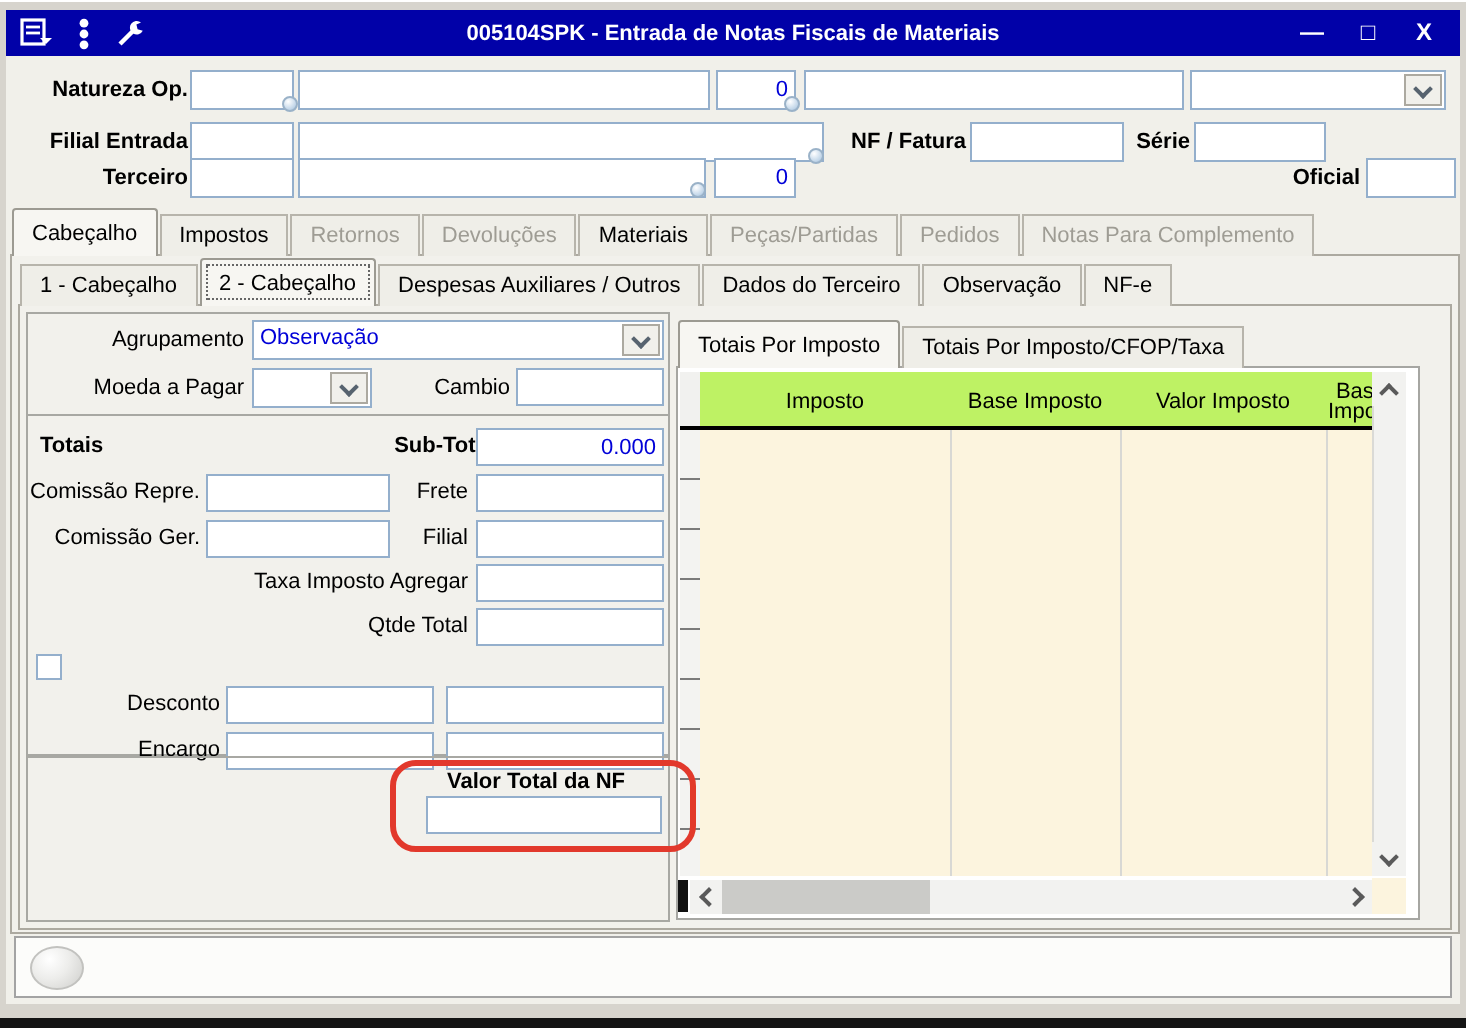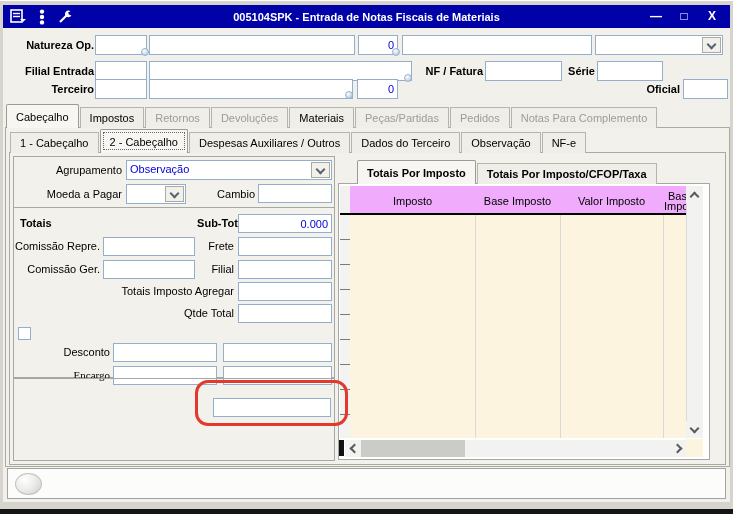--- a/index.html
+++ b/index.html
@@ -43,21 +43,21 @@
   .page{position:absolute;background:#F2F1EC;border:1px solid #ACA9A0;}
   
   .gbox{position:absolute;border:1px solid #A8A8A3;box-sizing:border-box;}
   
   .cbx{position:absolute;width:13px;height:13px;background:#fff;border:1px solid #94AFCC;box-sizing:border-box;}
   
   .bubble{position:absolute;width:8px;height:8px;border-radius:50%;
           background:radial-gradient(circle at 35% 30%, #ffffff, #BFD4E8 70%, #8FB0CC);
           border:1px solid #9AB2C8;box-sizing:border-box;}
   
-  .grid-header-cell{position:absolute;background:#f0abfc;border-right:1px solid #C9C9C9;
+  .grid-header-cell{position:absolute;background:#bef264;border-right:1px solid #C9C9C9;
         display:flex;align-items:center;justify-content:center;text-align:center;overflow:hidden;}
   .cream{background:#FCF4DE;}
   .scroll-track{background:#F2F2F0;}
   .scroll-btn{position:absolute;background:#F2F2F0;display:flex;align-items:center;justify-content:center;}
   .annotation{position:absolute;border:3px solid #E2392C;border-radius:13px;pointer-events:none;z-index:5;}
   .statusbar{position:absolute;background:#FCFCFA;border:1px solid #A3A3A3;}
   .sphere{position:absolute;border-radius:50%;
           background:radial-gradient(circle at 35% 28%, #ffffff 0%, #EDEDEB 45%, #CECECB 100%);
           border:1px solid #C2C2BF;box-sizing:border-box;}
   .rowhdr-strip{position:absolute;background:#F3F3F1;border-right:1px solid #808080;
@@ -185,41 +185,42 @@
   <div class="lbl r" style="left:8px;top:239px;width:92px;">Comissão Repre.</div>
   <input class="inp" style="left: 103px; top: 236px; width: 92px; height: 19px;">
   <div class="lbl r" style="left:181px;top:239px;width:53px;">Frete</div>
   <input class="inp" style="left: 238px; top: 236px; width: 94px; height: 19px;">
 
   <div class="lbl r" style="left:8px;top:262px;width:92px;">Comissão Ger.</div>
   <input class="inp" style="left: 103px; top: 259px; width: 92px; height: 19px;">
   <div class="lbl r" style="left:181px;top:262px;width:53px;">Filial</div>
   <input class="inp" style="left: 238px; top: 259px; width: 94px; height: 19px;">
 
-  <div class="lbl r" style="left:90px;top:284px;width:144px;">Totais Imposto Agregar</div>
+  <div class="lbl r" style="left:90px;top:284px;width:144px;">Taxa Imposto Agregar</div>
   <input class="inp" style="left: 238px; top: 281px; width: 94px; height: 19px;">
 
   <div class="lbl r" style="left:90px;top:306px;width:144px;">Qtde Total</div>
   <input class="inp" style="left: 238px; top: 303px; width: 94px; height: 19px;">
 
   <span class="cbx" style="left:18px;top:326px;"></span>
 
   <div class="lbl r" style="left:30px;top:345px;width:80px;">Desconto</div>
   <input class="inp" style="left: 113px; top: 342px; width: 104px; height: 19px;">
   <input class="inp" style="left: 223px; top: 342px; width: 109px; height: 19px;">
 
-  <div class="lbl r" style="left:30px;top:368px;width:80px;font-family:Liberation Serif, serif;">Encargo</div>
+  <div class="lbl r" style="left:30px;top:368px;width:80px;">Encargo</div>
   <input class="inp" style="left: 113px; top: 365px; width: 104px; height: 19px;">
   <input class="inp" style="left: 223px; top: 365px; width: 109px; height: 19px;">
 
   <div class="gbox" style="left:13px;top:377px;width:322px;height:83px;"></div>
+  <div class="lbl b" style="left:205px;top:384px;width:126px;text-align:center;">Valor Total da NF</div>
   <input class="inp" style="left: 213px; top: 397px; width: 118px; height: 19px;">
   <div class="annotation" style="left:195px;top:379px;width:147px;height:40px;"></div>
 
-  <div class="tabstrip" style="left:357px;top:158px;height:25px;z-index:2;font-weight:bold;">
+  <div class="tabstrip" style="left:339px;top:158px;height:25px;z-index:2;">
     <span class="tab active">Totais Por Imposto</span>
     <span class="tab">Totais Por Imposto/CFOP/Taxa</span>
   </div>
 
   <div class="abs" style="left:338px;top:182px;width:372px;height:277px;background:#fff;border:1px solid #A6A6A2;"></div>
 
   <div class="grid-header-cell" style="left:340px;top:185px;width:10px;height:29px;background:#F1F1EF;border-right:1px solid #9a9a9a;"></div>
   <div class="grid-header-cell" style="left:350px;top:185px;width:125px;height:29px;">Imposto</div>
   <div class="grid-header-cell" style="left:475px;top:185px;width:85px;height:29px;">Base Imposto</div>
   <div class="grid-header-cell" style="left:560px;top:185px;width:103px;height:29px;">Valor Imposto</div>

